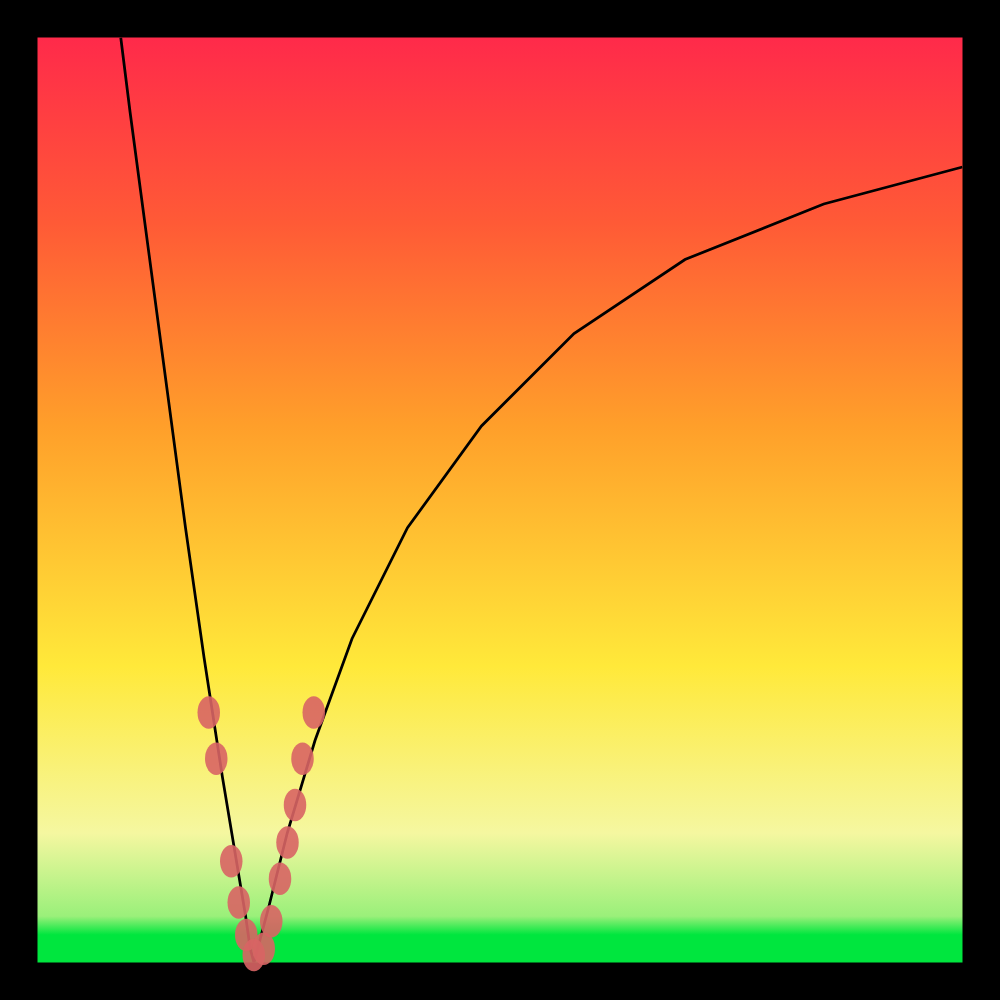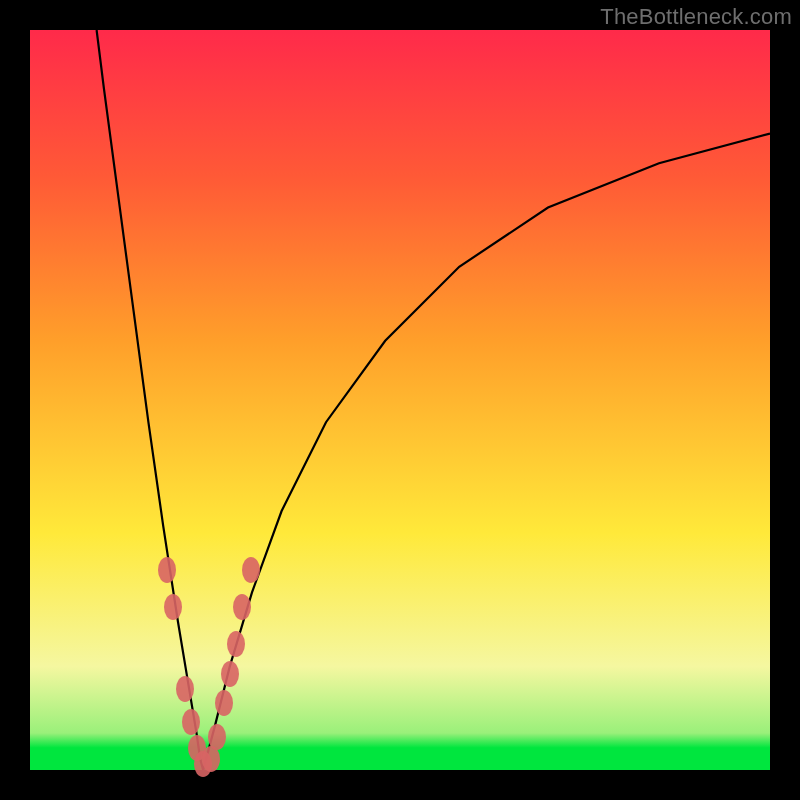--- a/index.html
+++ b/index.html
@@ -81,14 +81,13 @@
         <div class="dot" style="left: 173.16px; top: 734.08px;"></div>
         <div class="dot" style="left: 181.3px; top: 728.9px;"></div>
         <div class="dot" style="left: 187.22px; top: 706.7px;"></div>
         <div class="dot" style="left: 193.88px; top: 673.4px;"></div>
         <div class="dot" style="left: 199.8px; top: 643.8px;"></div>
         <div class="dot" style="left: 205.72px; top: 614.2px;"></div>
         <div class="dot" style="left: 212.38px; top: 577.2px;"></div>
         <div class="dot" style="left: 220.52px; top: 540.2px;"></div>
       </div>
   </div>
-  <div class="watermark">TheBottleneck.com</div>
 </div>
 
 </body></html>

